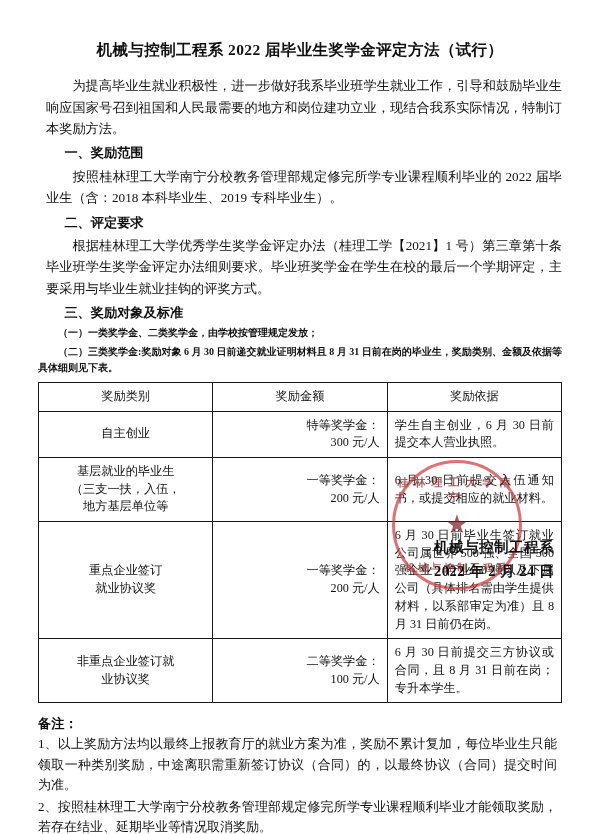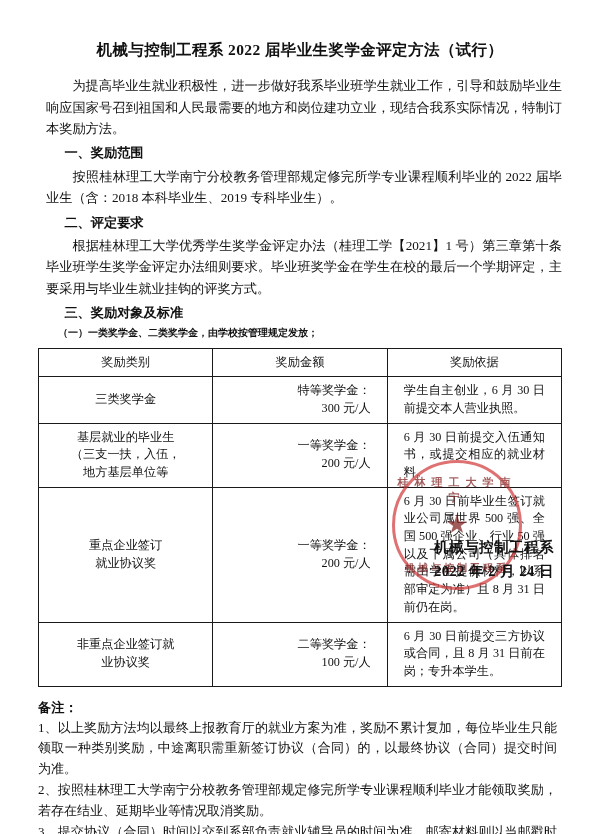--- a/index.html
+++ b/index.html
@@ -55,21 +55,21 @@
     width: 100%;
     border-collapse: collapse;
     margin: 6px 0 4px 0;
     table-layout: fixed;
   }
   table.award-table th,
   table.award-table td {
     border: 1px solid #1a1a1a;
     font-size: 12.2px;
     line-height: 1.45;
-    padding: 5px 16px;
+    padding: 5px 7px;
     vertical-align: middle;
   }
   table.award-table th {
     text-align: center;
     font-weight: normal;
   }
   table.award-table td.c1 {
     text-align: center;
     width: 130px;
   }
@@ -155,32 +155,33 @@
   <p class="para">为提高毕业生就业积极性，进一步做好我系毕业班学生就业工作，引导和鼓励毕业生响应国家号召到祖国和人民最需要的地方和岗位建功立业，现结合我系实际情况，特制订本奖励方法。</p>
 
   <p class="section">一、奖励范围</p>
   <p class="para">按照桂林理工大学南宁分校教务管理部规定修完所学专业课程顺利毕业的 2022 届毕业生（含：2018 本科毕业生、2019 专科毕业生）。</p>
 
   <p class="section">二、评定要求</p>
   <p class="para">根据桂林理工大学优秀学生奖学金评定办法（桂理工学【2021】1 号）第三章第十条毕业班学生奖学金评定办法细则要求。毕业班奖学金在学生在校的最后一个学期评定，主要采用与毕业生就业挂钩的评奖方式。</p>
 
   <p class="section">三、奖励对象及标准</p>
   <p class="subsection">（一）一类奖学金、二类奖学金，由学校按管理规定发放；</p>
+  <p class="subsection">（二）三类奖学金:奖励对象 6 月 30 日前递交就业证明材料且 8 月 31 日前在岗的毕业生，奖励类别、金额及依据等具体细则见下表。</p>
 
   <table class="award-table">
     <thead>
       <tr>
         <th class="c1">奖励类别</th>
         <th class="c2">奖励金额</th>
         <th class="c3">奖励依据</th>
       </tr>
     </thead>
     <tbody>
       <tr>
-        <td class="c1">三类奖学金</td>
+        <td class="c1">自主创业</td>
         <td class="c2">特等奖学金：<br>300 元/人</td>
         <td class="c3">学生自主创业，6 月 30 日前提交本人营业执照。</td>
       </tr>
       <tr>
         <td class="c1">基层就业的毕业生<br>（三支一扶，入伍，<br>地方基层单位等</td>
         <td class="c2">一等奖学金：<br>200 元/人</td>
         <td class="c3">6 月 30 日前提交入伍通知书，或提交相应的就业材料。</td>
       </tr>
       <tr>
         <td class="c1">重点企业签订<br>就业协议奖</td>

